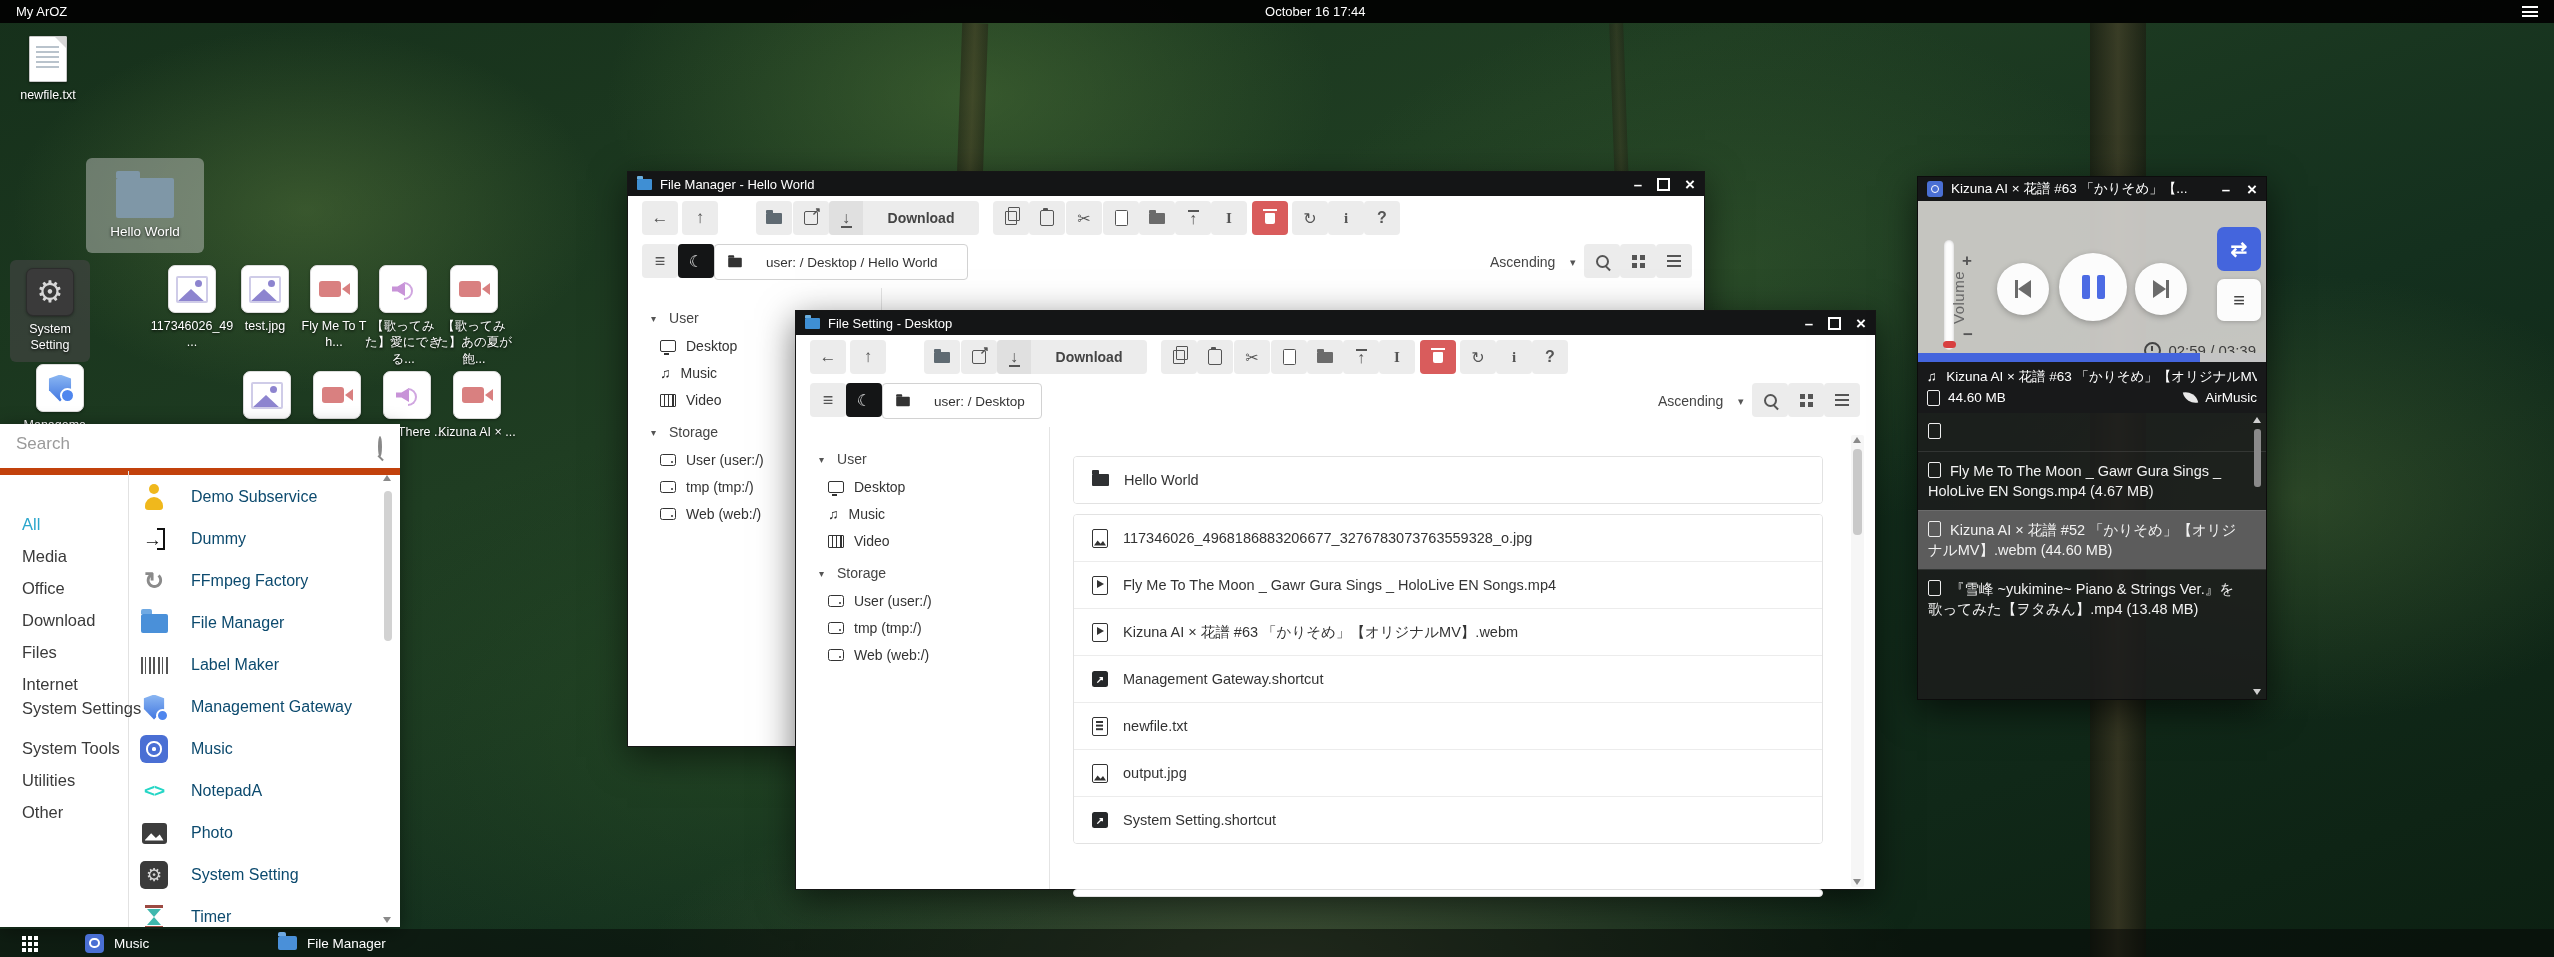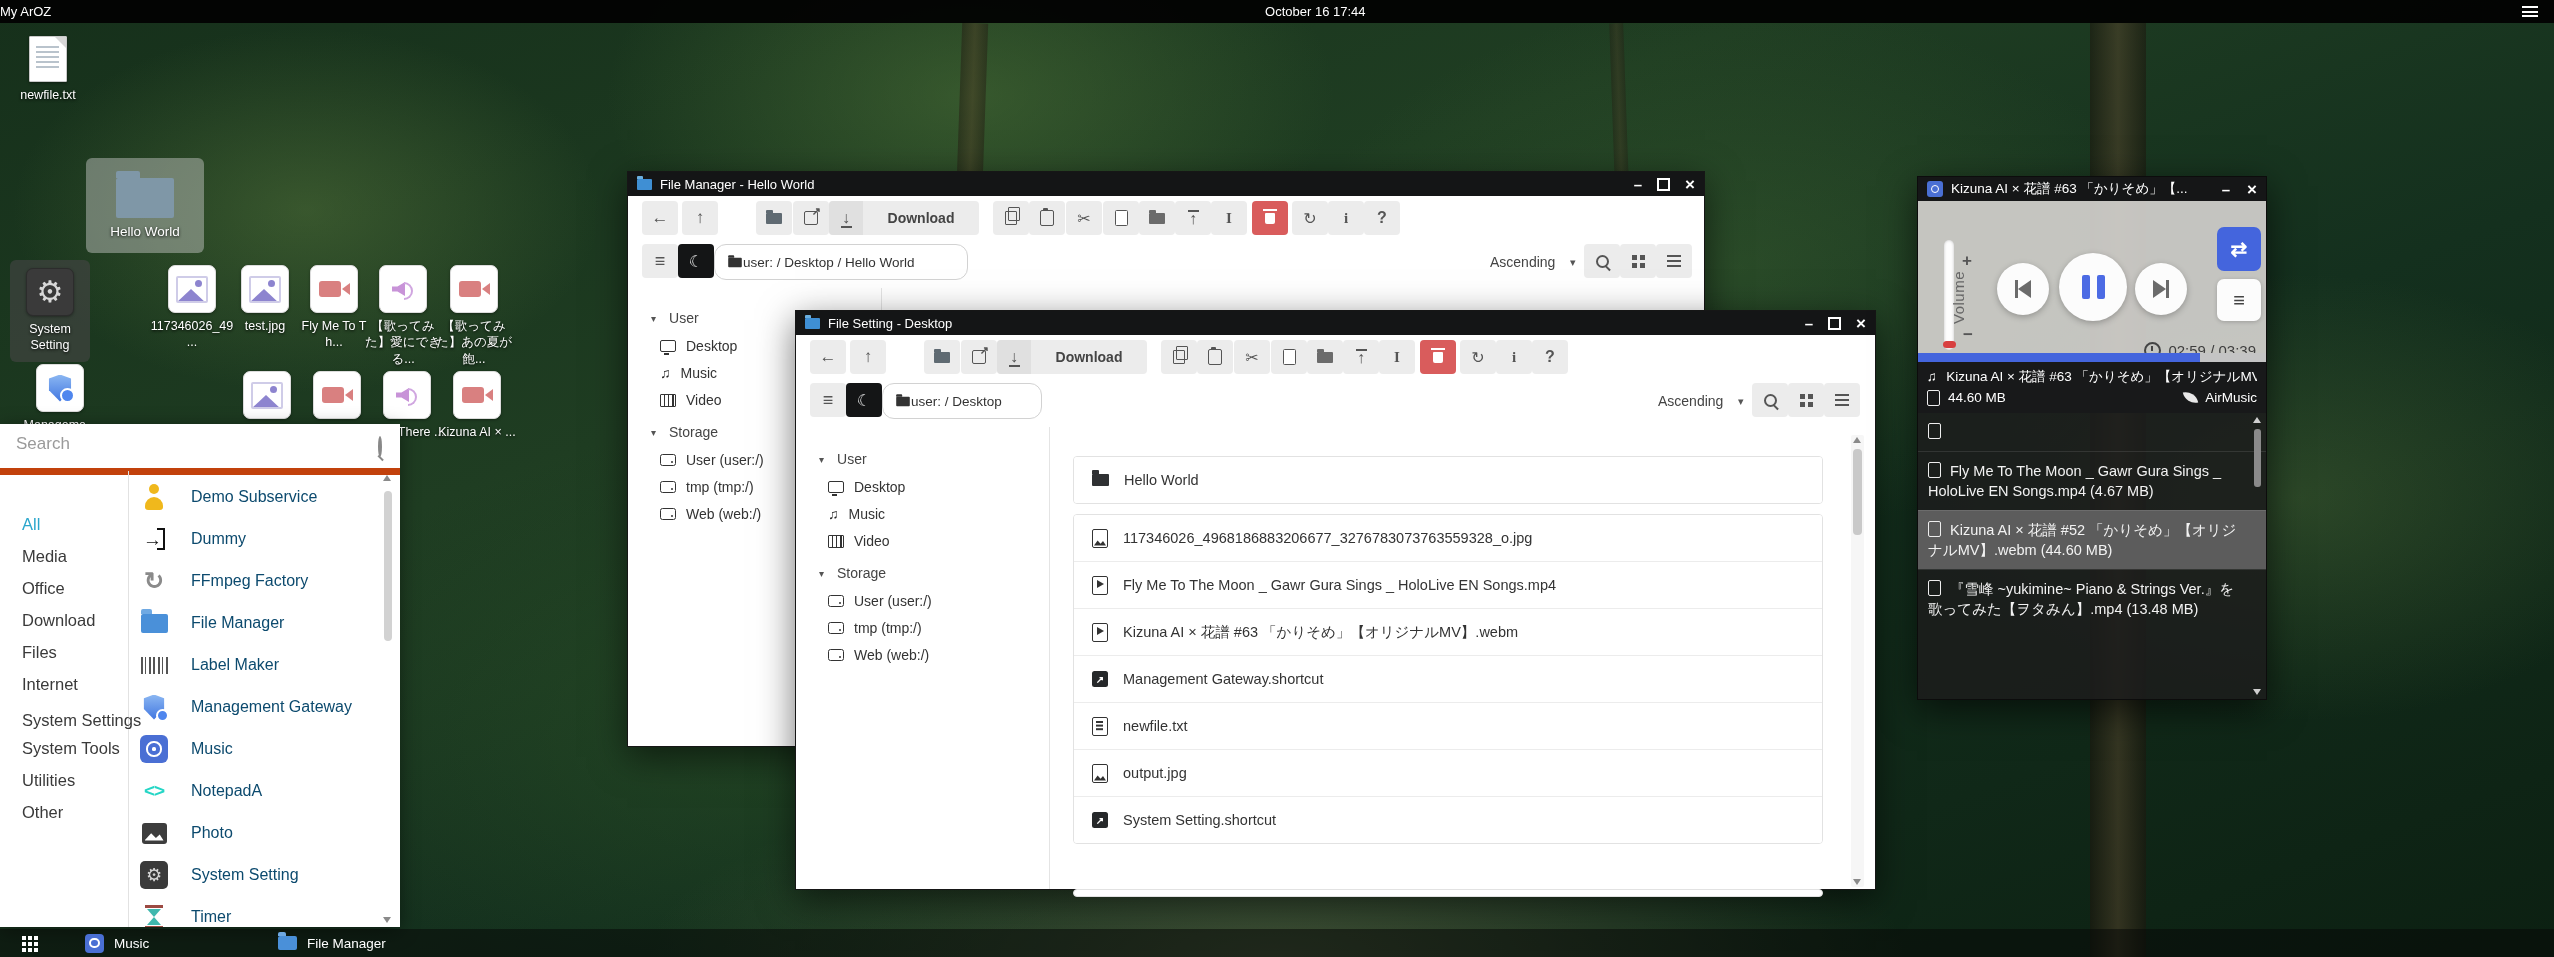--- a/index.html
+++ b/index.html
@@ -17,21 +17,21 @@
     radial-gradient(900px 280px at 50% 100%, rgba(128,132,92,.40), transparent 70%),
     linear-gradient(160deg,#16301b 0%,#1f3d22 35%,#14301e 60%,#0c2012 100%)}
   .trunk{position:absolute;z-index:0;opacity:.5}
   .t1{left:950px;top:23px;width:26px;height:700px;background:linear-gradient(90deg,#241c12,#4a3a24,#241c12);transform:rotate(2deg)}
   .t2{left:2090px;top:23px;width:56px;height:934px;background:linear-gradient(90deg,#1d150d,#52402a,#1d150d);opacity:.55}
   .t3{left:1620px;top:23px;width:14px;height:620px;background:linear-gradient(90deg,#241c12,#453522,#241c12);opacity:.4;transform:rotate(-2deg)}
 
   
   .topbar{position:absolute;left:0;top:0;width:100%;height:23px;background:rgba(2,2,2,.95);z-index:9;
           display:flex;align-items:center;color:#fff;font-size:13px}
-  .topbar .brand{}
+  .topbar .brand{margin-left:16px}
   .topbar .clock{position:absolute;left:51.5%;transform:translateX(-50%)}
   .hamb{position:absolute;right:16px;top:6px;width:16px;height:11px;cursor:pointer}
   .hamb span{display:block;width:16px;height:2px;background:#fff;margin-bottom:2.5px}
 
   
   .dsk{position:absolute;display:flex;flex-direction:column;align-items:center;gap:5px;z-index:1;cursor:pointer}
   .dsk .lbl{color:#fff;font-size:12.5px;text-align:center;line-height:1.3;max-width:84px;
             text-shadow:0 1px 3px rgba(0,0,0,.95);word-break:break-word}
   .sel-light{background:rgba(205,205,205,.45);border-radius:6px;padding:12px 6px}
   .sel-dark{background:rgba(70,70,70,.62);border-radius:6px;padding:8px 6px}
@@ -72,22 +72,22 @@
 
   
   .tb{position:absolute;height:34px;width:36px;border-radius:4px;background:#ececec;display:flex;align-items:center;
       justify-content:center;color:#555;font-size:16px;cursor:pointer}
   .tb.red{background:#d95c5c;color:#fff}
   .dlpill{position:absolute;height:34px;width:150px;border-radius:4px;background:#ececec;display:flex;align-items:center;cursor:pointer}
   .dlpill .seg{width:34px;height:34px;background:#e0e0e0;border-radius:4px 0 0 4px;display:flex;flex-direction:column;align-items:center;justify-content:center;color:#555}
   .dlpill .seg b{display:block;width:11px;height:2px;background:#555;margin-top:-1px}
   .dlpill .dlab{flex:1;text-align:center;font-size:14px;font-weight:bold;color:#444}
   .navg{font-size:17px;font-weight:bold}
-  .crumb{position:absolute;height:34px;background:#fff;border:1px solid #d2d2d2;border-radius:12px;display:flex;
-         align-items:center;gap:0;padding:0 12px;font-size:13.5px;color:#333;cursor:pointer}
+  .crumb{position:absolute;height:34px;background:#fff;border:1px solid #d2d2d2;border-radius:4px;display:flex;
+         align-items:center;gap:23px;padding:0 12px;font-size:13.5px;color:#333;cursor:pointer}
   .sortlab{position:absolute;font-size:14px;color:#444;cursor:pointer}
   .caret{font-size:11px;color:#555}
   .moonb{background:#141516;color:#eee}
 
   
   .ifolder{width:16px;height:11px;background:#5f6a72;border-radius:1px;position:relative}
   .ifolder::before{content:"";position:absolute;top:-3px;left:0;width:7px;height:3px;background:inherit;border-radius:1px 1px 0 0}
   .ipage{width:11px;height:14px;border:1.6px solid #555;border-radius:1.5px;background:#fff;position:relative}
   .icopy{width:10px;height:12px;border:1.6px solid #555;border-radius:1px;background:#ececec;position:relative}
   .icopy::before{content:"";position:absolute;top:-4.6px;left:2.4px;width:10px;height:12px;border:1.6px solid #555;border-radius:1px}
@@ -706,21 +706,21 @@
     <input type="text" placeholder="Search" style="">
     <span class="srchmag"><span class="imag"></span></span>
   </div>
   <div class="cats">
     <span class="cat active" style="top:44px">All</span>
     <span class="cat" style="top:76px">Media</span>
     <span class="cat" style="top:108px">Office</span>
     <span class="cat" style="top:140px">Download</span>
     <span class="cat" style="top:172px">Files</span>
     <span class="cat" style="top:204px">Internet</span>
-    <span class="cat" style="top:240px">System Settings</span>
+    <span class="cat" style="top:228px">System Settings</span>
     <span class="cat" style="top:268px">System Tools</span>
     <span class="cat" style="top:300px">Utilities</span>
     <span class="cat" style="top:332px">Other</span>
 
   </div>
   <div class="apps">
     <div class="app" style="top:6px">
       <span class="aico">
           <span class="a-person"></span>
         </span>

